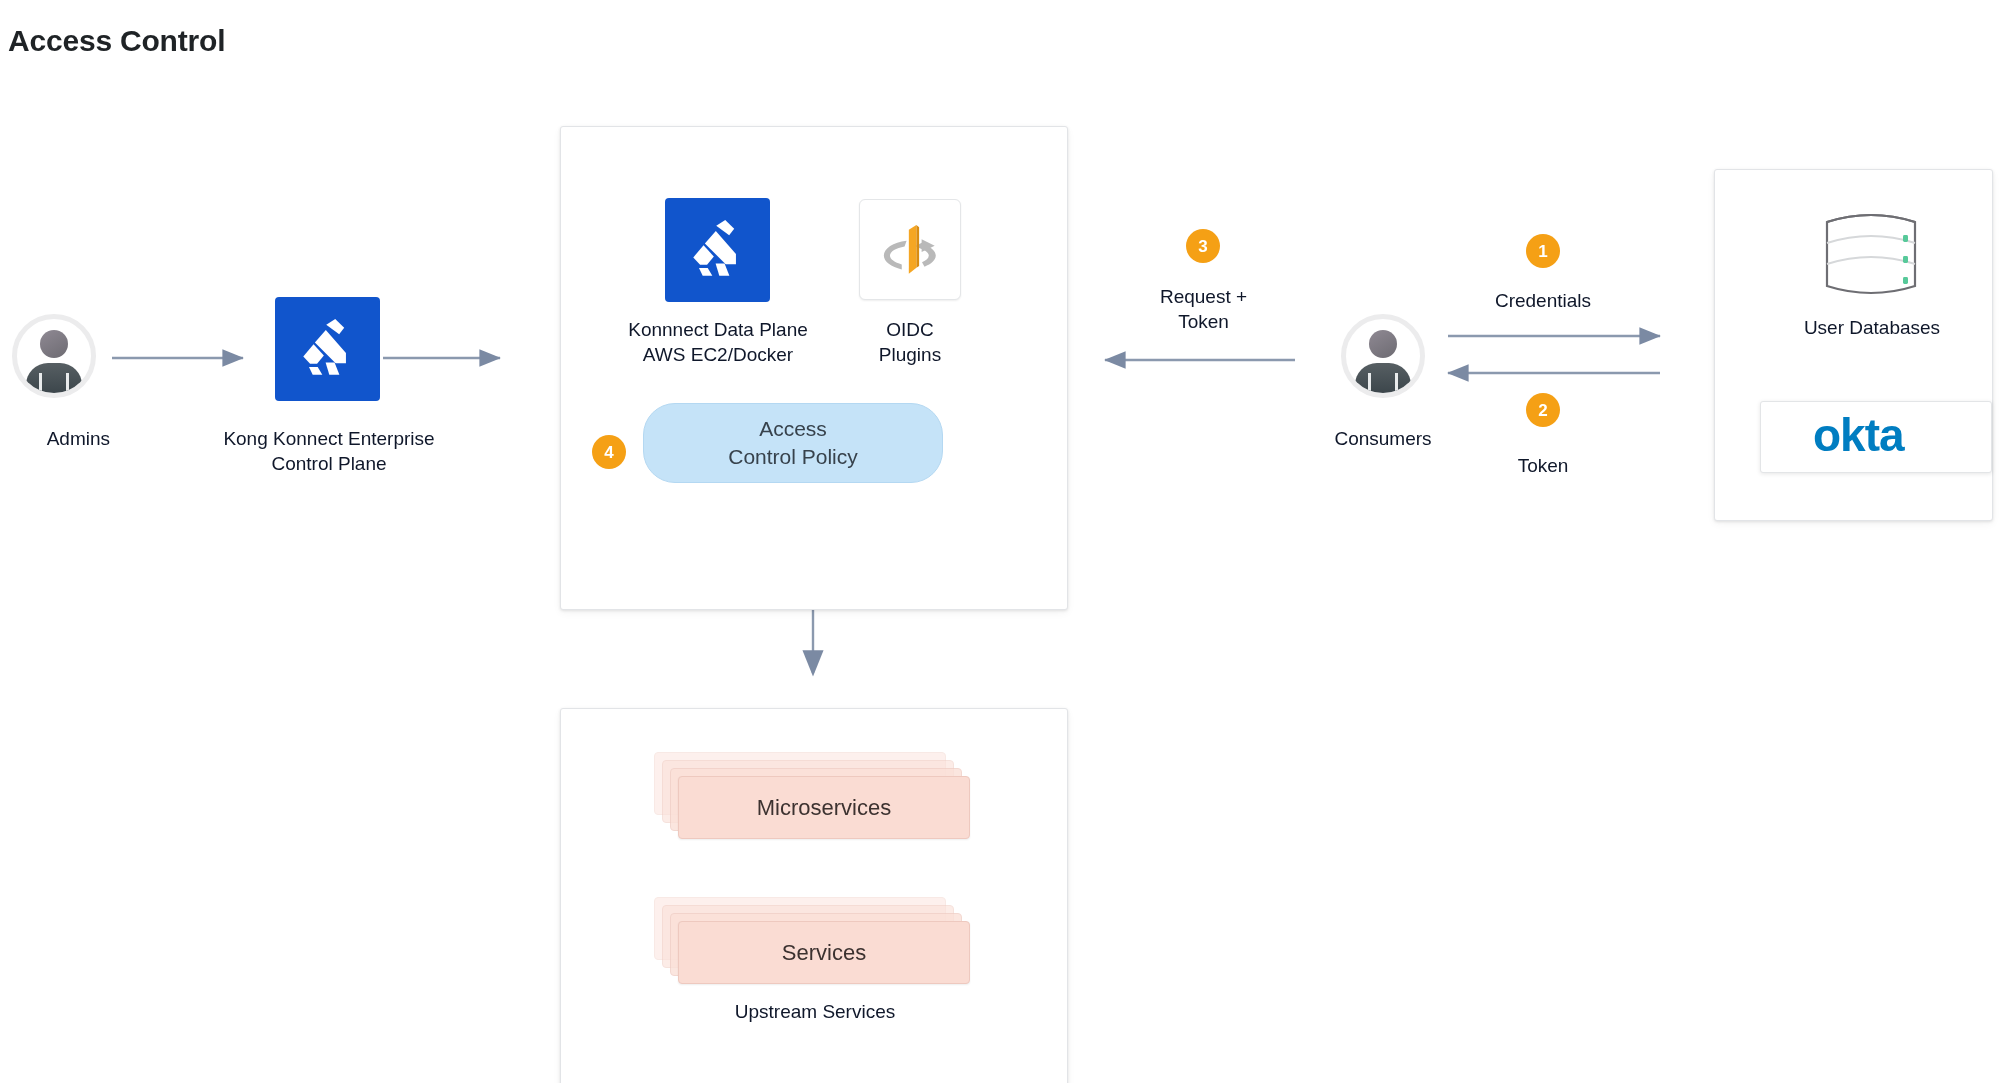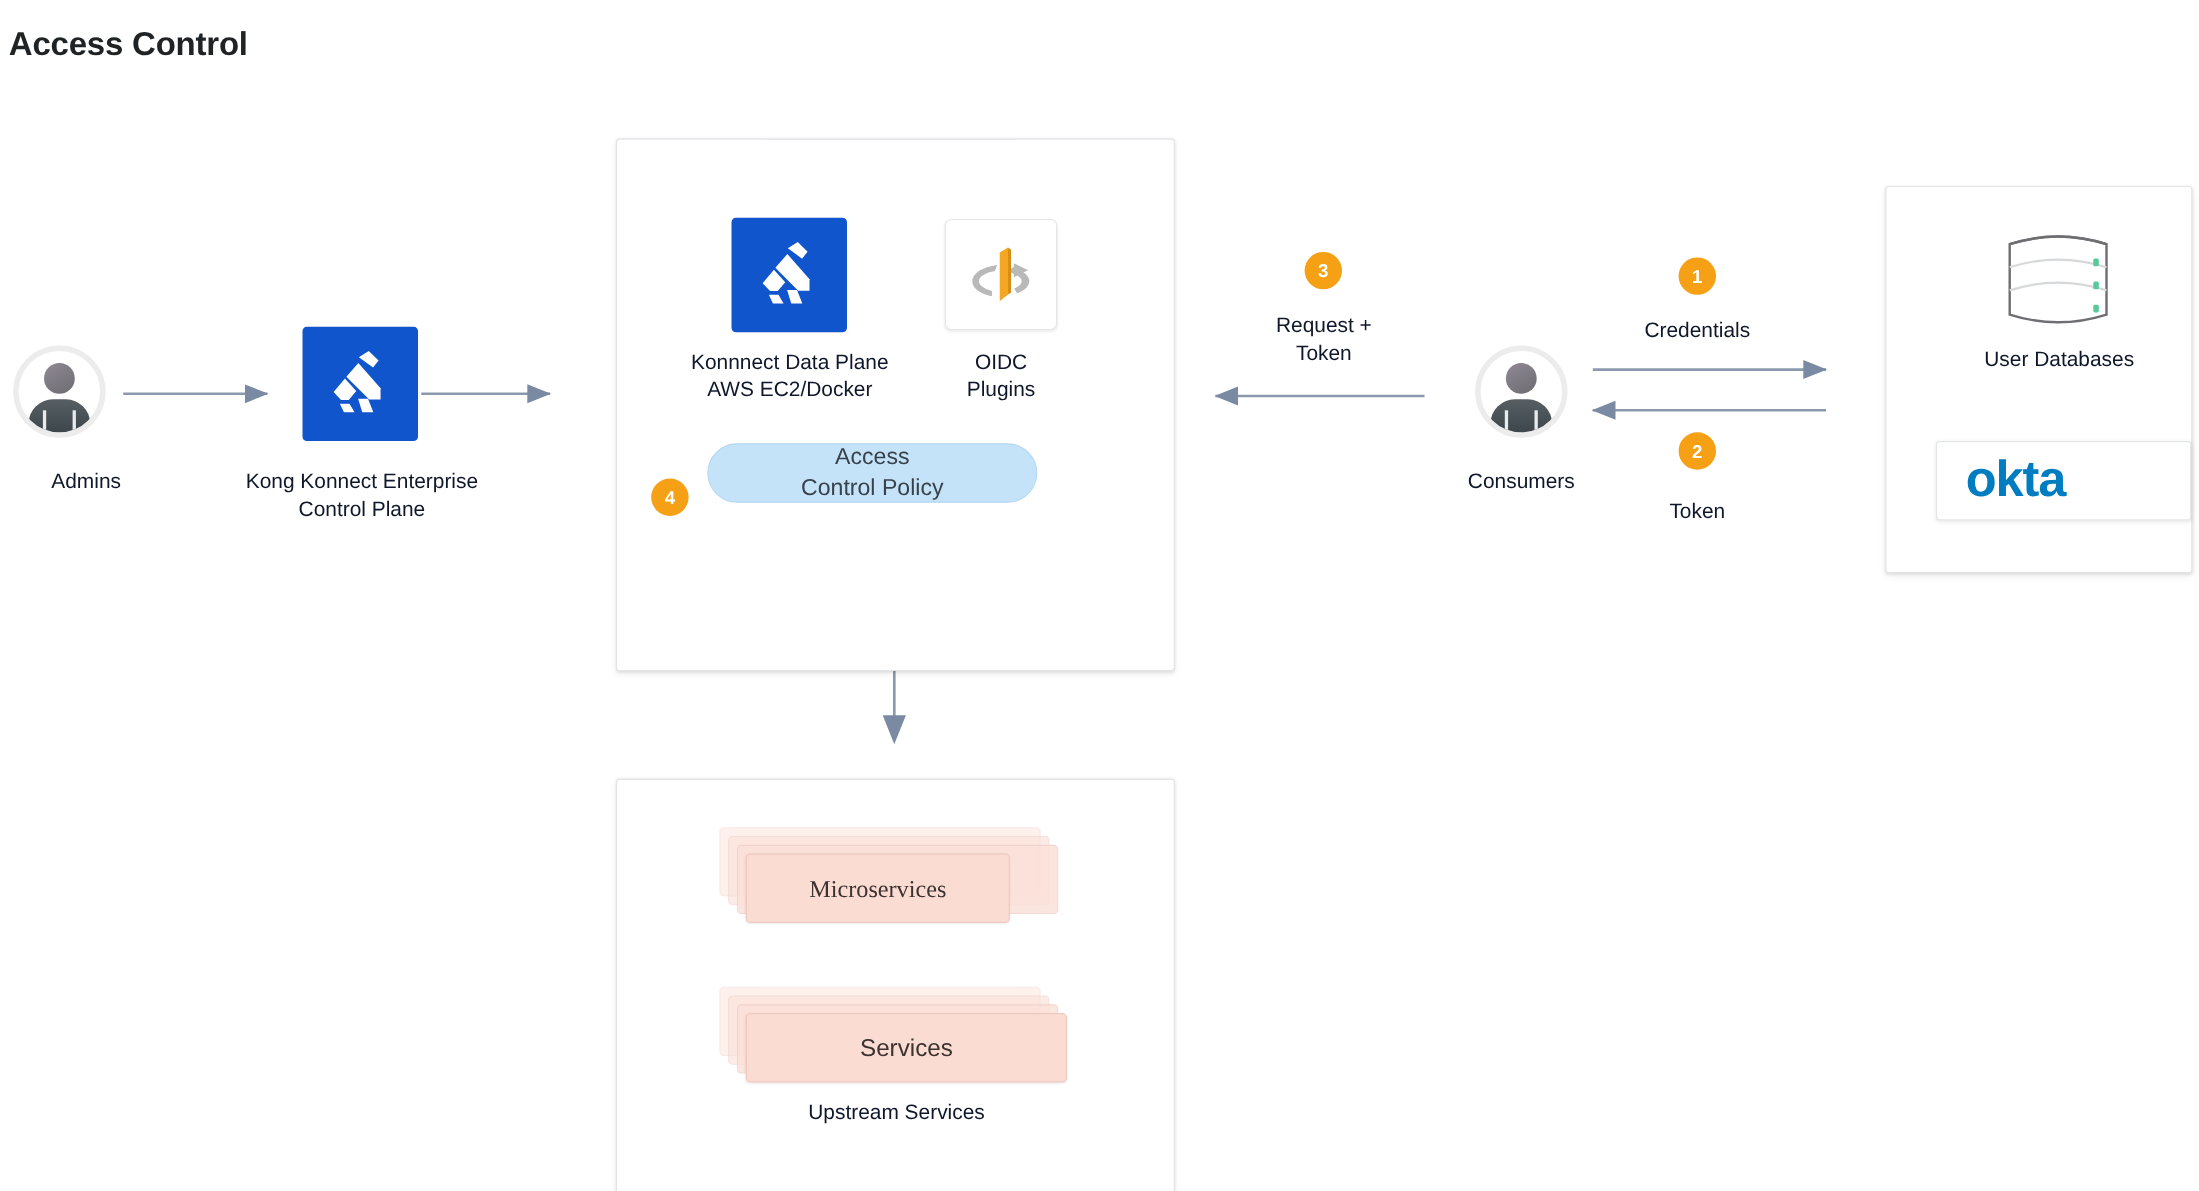--- a/index.html
+++ b/index.html
@@ -152,21 +152,21 @@
 
   
   .db { position: absolute; }
 
   
   .okta-card {
     position: absolute;
     background: #ffffff;
     border: 1px solid #e3e5e7;
     border-radius: 3px;
-    display: flex; align-items: center; justify-content: center;
+    display: flex; align-items: center; justify-content: flex-end;
     box-shadow: 0 1px 4px rgba(0,0,0,0.10);
   }
 
   
   #arrows {
     position: absolute;
     left: 0; top: 0;
     width: 1999px; height: 1083px;
     pointer-events: none;
   }
@@ -262,31 +262,31 @@
         <path d="M44.0 21.0 L57.5 27.6 L44.0 34.0 Z" fill="#b9b9b9"></path>
         <path d="M30.8 11.0 L38.6 6.2 L38.6 50.2 L30.8 56.6 Z" fill="#f5a623"></path>
         <path d="M38.6 6.2 L41.4 8.4 L41.4 48.6 L38.6 50.2 Z" fill="#d98c12"></path>
       </svg>
     </div>
     <div class="cap" style="left:294px; top:190px; width:110px;">OIDC
 Plugins</div>
 
     <div class="badge" style="left:31px; top:308px;">4</div>
 
-    <div class="policy-box" style="left:82px; top:276px; width:300px; height:54px;border-radius:32px;">Access
+    <div class="policy-box" style="left:82px; top:276px; width:300px; height:80px;border-radius:32px;">Access
 Control Policy</div>
   </div>
 
   <div class="panel" style="left:560px; top:680px; width:508px; height:383px;">
 
     <div class="stack" style="left:93px; top:43px; width:322px; height:93px;">
       <div class="card c1" style="width:292px; height:63px;"></div>
       <div class="card c2" style="width:292px; height:63px;"></div>
       <div class="card c3" style="width:292px; height:63px;"></div>
-      <div class="card c4" style="width:240px; height:63px;font-family:Liberation Serif, serif;">Microservices</div>
+      <div class="card c4" style="width:292px; height:63px;">Microservices</div>
     </div>
 
     <div class="stack" style="left:93px; top:188px; width:322px; height:93px;">
       <div class="card c1" style="width:292px; height:63px;"></div>
       <div class="card c2" style="width:292px; height:63px;"></div>
       <div class="card c3" style="width:292px; height:63px;"></div>
       <div class="card c4" style="width:292px; height:63px;">Services</div>
     </div>
 
     <div class="cap" style="left:104px; top:290px; width:300px;">Upstream Services</div>

